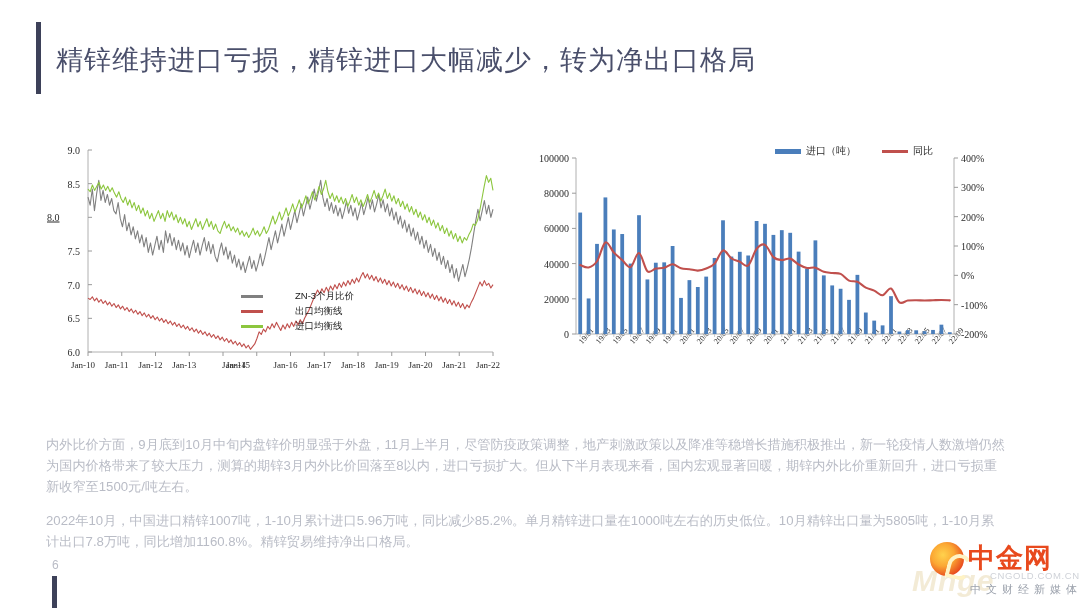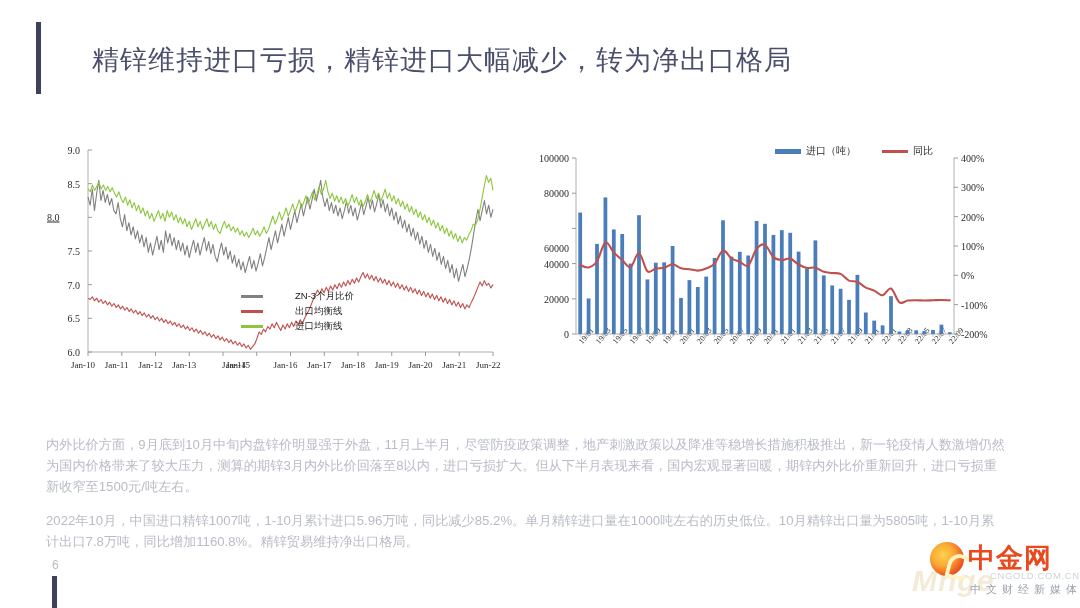--- a/index.html
+++ b/index.html
@@ -12,21 +12,21 @@
   .slide{position:absolute;inset:0;background:#fff;}
 
   
   .title-accent{
     position:absolute;left:36px;top:22px;width:5px;height:72px;
     background:#3d4159;
   }
   .slide-title{
     position:absolute;left:56px;top:42px;
     font-size:27px;color:#4a4f6b;letter-spacing:1px;
-    white-space:nowrap;font-weight:400;margin-left:36px;
+    white-space:nowrap;font-weight:400;
   }
 
   
   .chart-area{position:absolute;top:140px;left:0;width:1080px;height:265px;}
   .chart{position:absolute;top:0;background:#fff;}
   .chart-left{left:46px;width:455px;height:250px;}
   .chart-right{left:530px;width:470px;height:250px;}
 
   .ytick{
     position:absolute;right:0;transform:translateY(-50%);
@@ -136,21 +136,21 @@
           <div class="xlab" style="left: 92.5px; top: 220px;">Jan-12</div>
           <div class="xlab" style="left: 126.25px; top: 220px;">Jan-13</div>
           <div class="xlab" style="left: 160px; top: 220px; margin-left: 16px;">Jan-14</div>
           <div class="xlab" style="left: 180px; top: 220px;">Jan-15</div>
           <div class="xlab" style="left: 227.5px; top: 220px;">Jan-16</div>
           <div class="xlab" style="left: 261.25px; top: 220px;">Jan-17</div>
           <div class="xlab" style="left: 295px; top: 220px;">Jan-18</div>
           <div class="xlab" style="left: 328.75px; top: 220px;">Jan-19</div>
           <div class="xlab" style="left: 362.5px; top: 220px;">Jan-20</div>
           <div class="xlab" style="left: 396.25px; top: 220px;">Jan-21</div>
-          <div class="xlab" style="left: 430px; top: 220px;">Jun-22</div>
+          <div class="xlab" style="left: 430px; top: 220px;">Jan-22</div>
         </div>
       <svg id="left-plot" width="455" height="250" style="position:absolute;left:0;top:0;">
           <line x1="42" y1="10" x2="42" y2="212" stroke="#b0b0b0" stroke-width="1"></line>
           <line x1="42" y1="212" x2="447" y2="212" stroke="#b0b0b0" stroke-width="1"></line>
           <line x1="42" y1="212" x2="46" y2="212" stroke="#9a9a9a" stroke-width="1"></line>
           <line x1="42" y1="178.33333333333334" x2="46" y2="178.33333333333334" stroke="#9a9a9a" stroke-width="1"></line>
           <line x1="42" y1="144.66666666666669" x2="46" y2="144.66666666666669" stroke="#9a9a9a" stroke-width="1"></line>
           <line x1="42" y1="111" x2="46" y2="111" stroke="#9a9a9a" stroke-width="1"></line>
           <line x1="42" y1="77.33333333333334" x2="46" y2="77.33333333333334" stroke="#9a9a9a" stroke-width="1"></line>
           <line x1="42" y1="43.66666666666666" x2="46" y2="43.66666666666666" stroke="#9a9a9a" stroke-width="1"></line>
@@ -186,21 +186,21 @@
           <span class="lbl">进口均衡线</span>
         </div>
       </div>
     </div>
 
     <div class="chart chart-right">
       <div id="right-yaxis">
           <div class="ytick" style="left: 0px; width: 39px; top: 194px; text-align: right;">0</div>
           <div class="ytick" style="left: 0px; width: 39px; top: 158.8px; text-align: right;">20000</div>
           <div class="ytick" style="left: 0px; width: 39px; top: 123.6px; text-align: right;">40000</div>
-          <div class="ytick" style="left: 0px; width: 39px; top: 88.4px; text-align: right; margin-top: 20px;">60000</div>
+          <div class="ytick" style="left: 0px; width: 39px; top: 88.4px; text-align: right;">60000</div>
           <div class="ytick" style="left: 0px; width: 39px; top: 53.2px; text-align: right;">80000</div>
           <div class="ytick" style="left: 0px; width: 39px; top: 18px; text-align: right;">100000</div>
         </div>
       <div id="right-y2axis">
           <div class="ytick-r" style="left: 431px; top: 194px;">-200%</div>
           <div class="ytick-r" style="left: 431px; top: 164.667px;">-100%</div>
           <div class="ytick-r" style="left: 431px; top: 135.333px;">0%</div>
           <div class="ytick-r" style="left: 431px; top: 106px;">100%</div>
           <div class="ytick-r" style="left: 431px; top: 76.6667px;">200%</div>
           <div class="ytick-r" style="left: 431px; top: 47.3333px;">300%</div>

